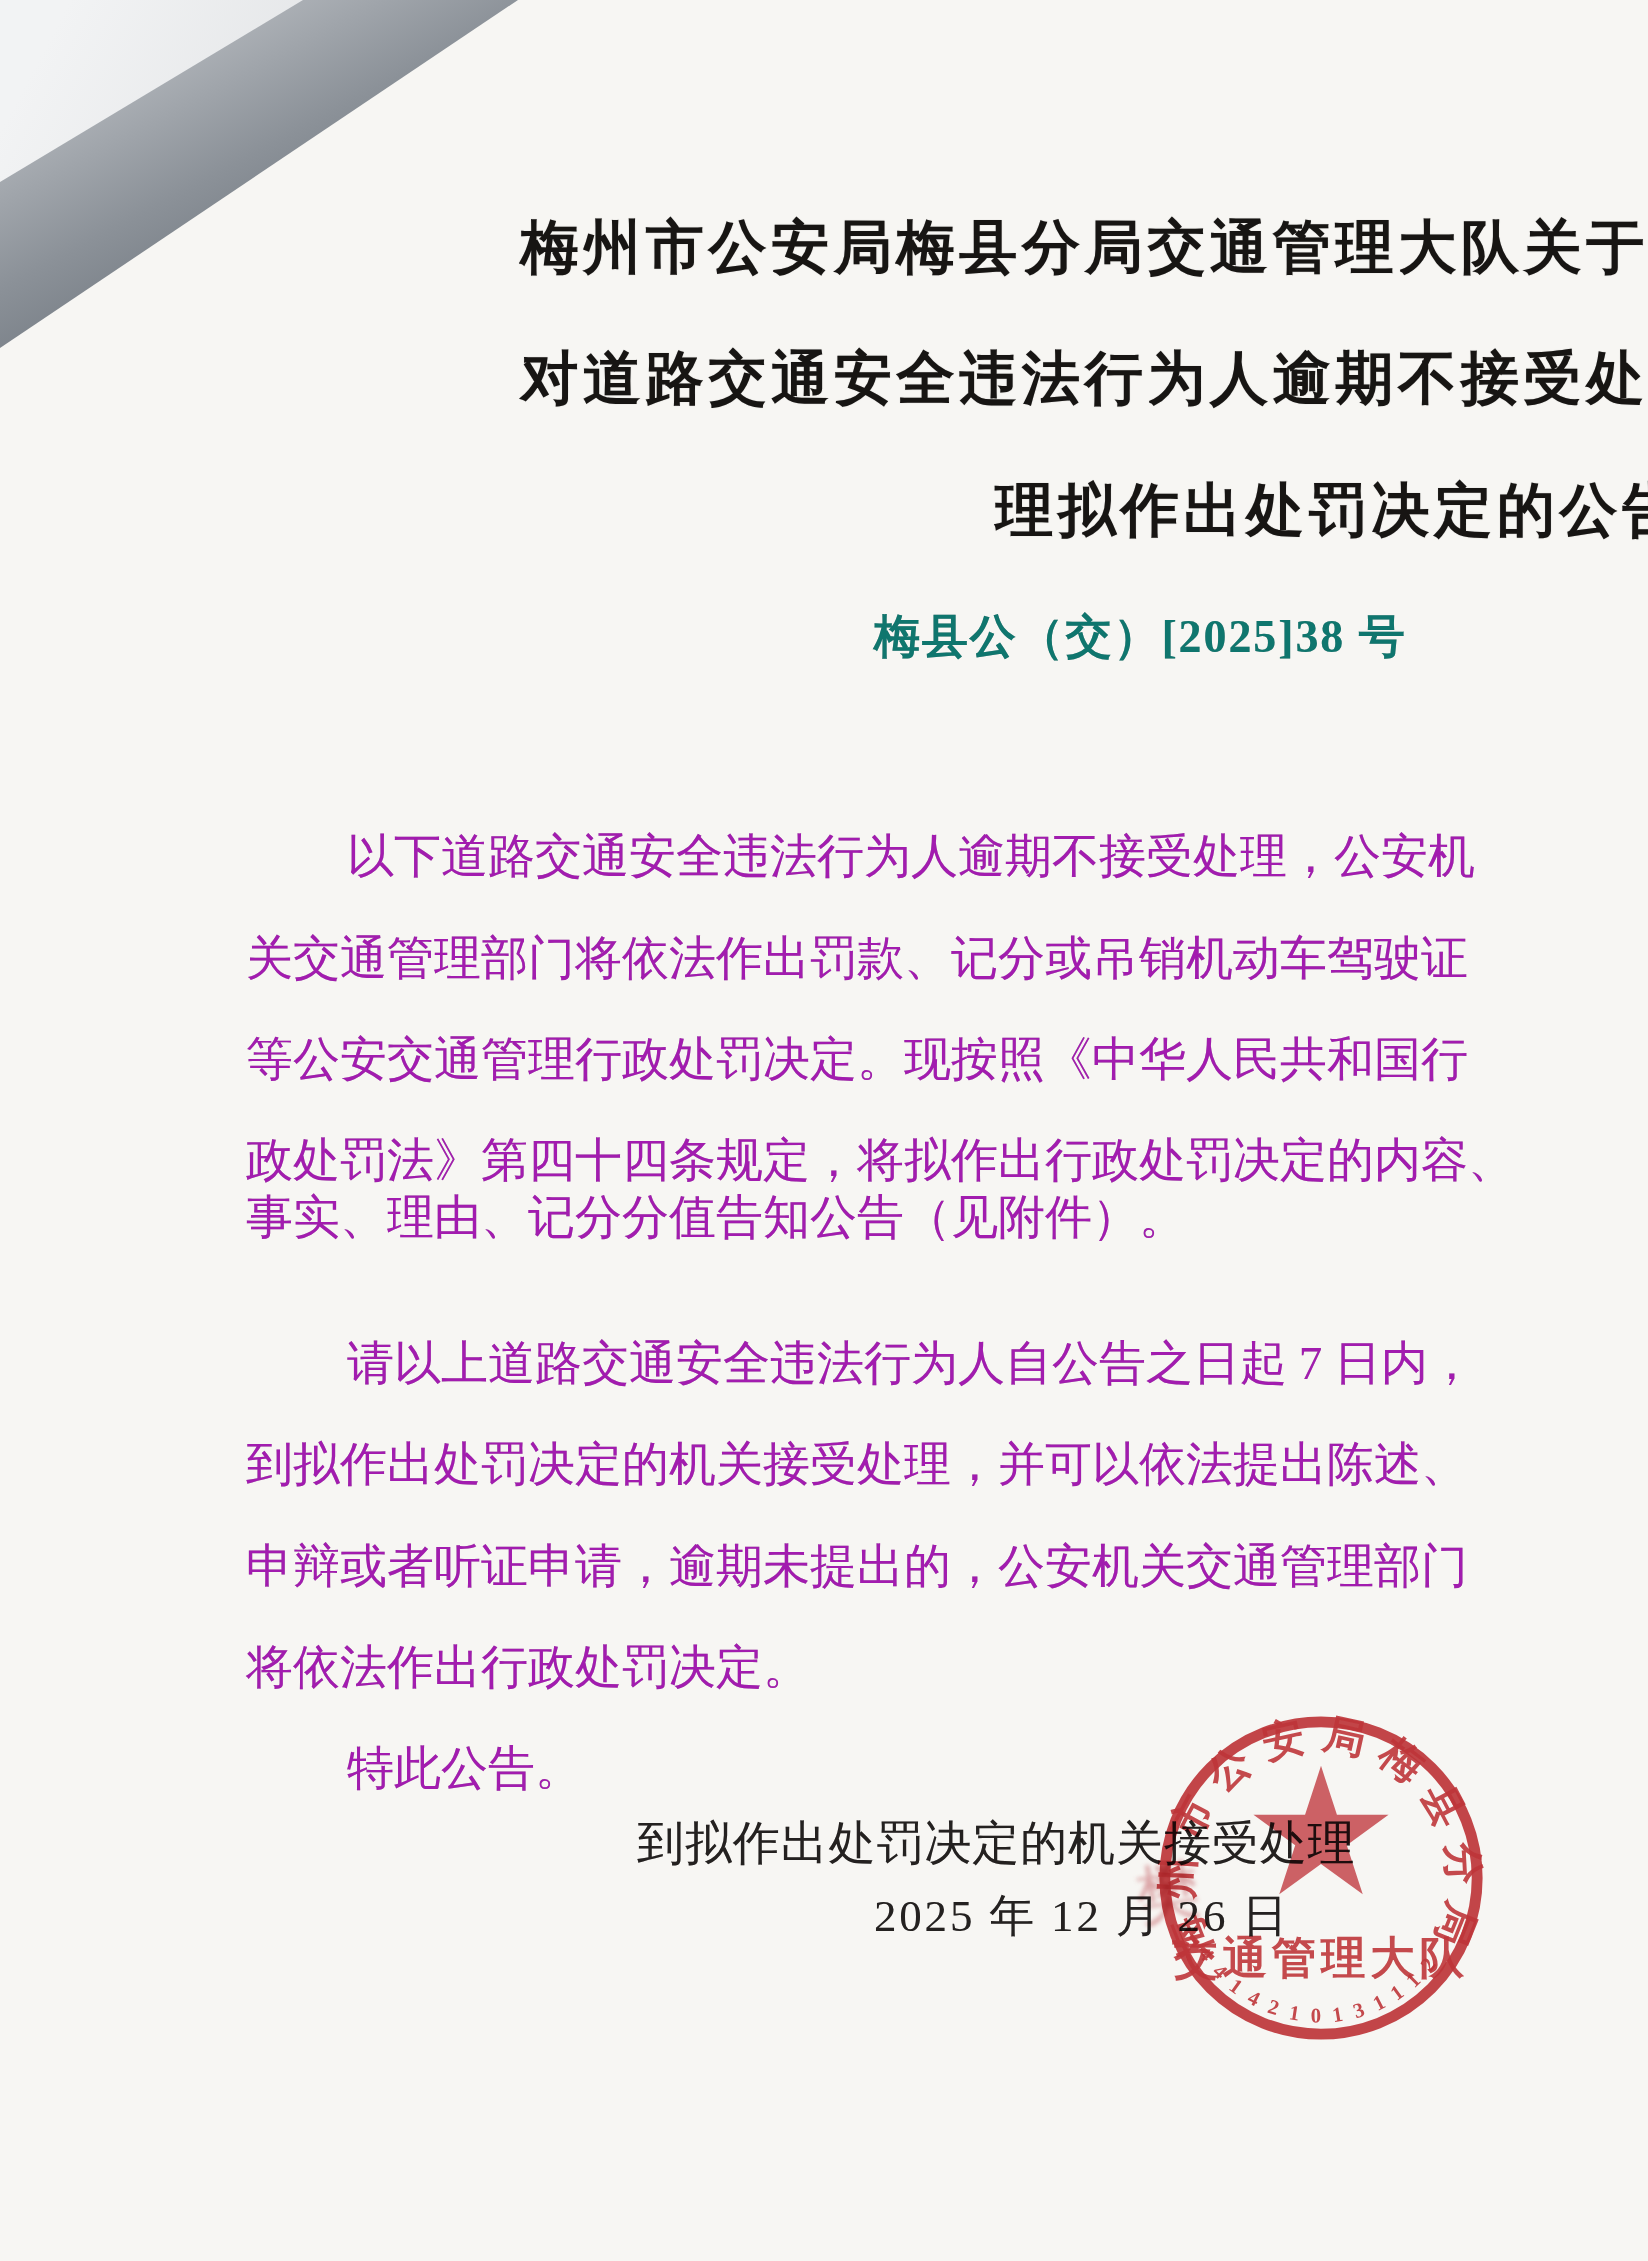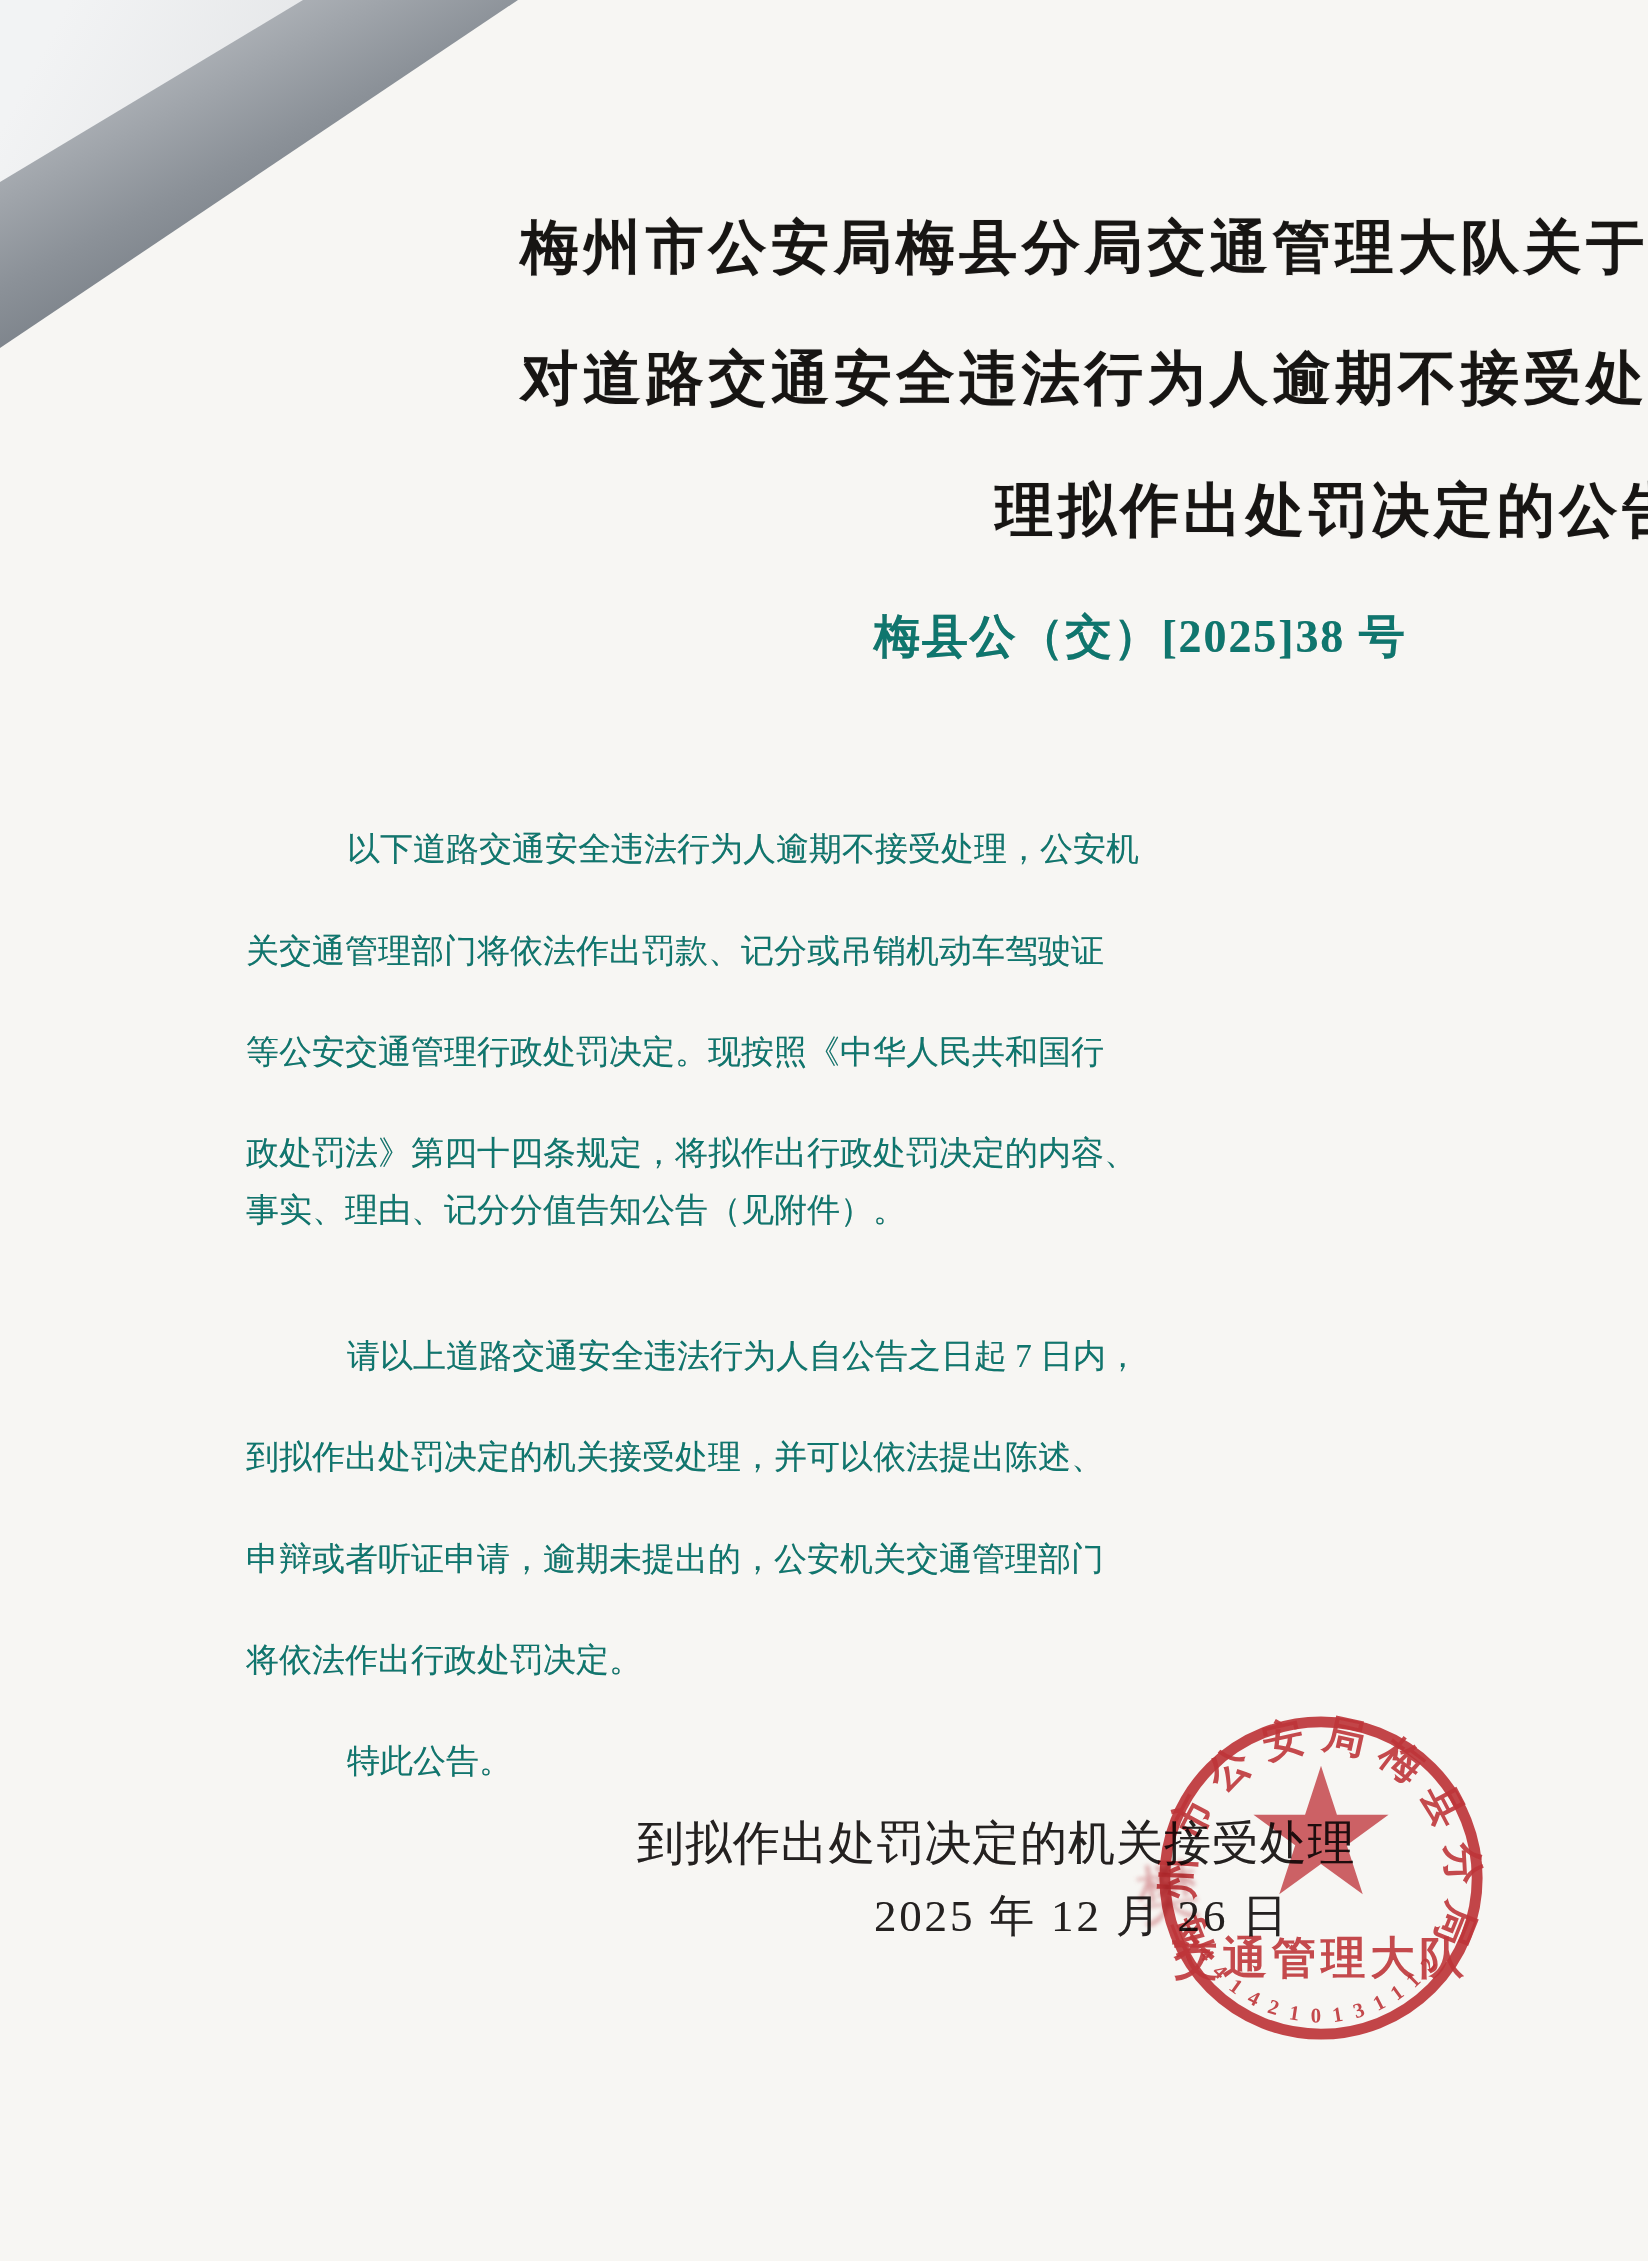--- a/index.html
+++ b/index.html
@@ -37,21 +37,21 @@
   #doc-number{
     left:874px;top:614px;
     font-size:46px;font-weight:700;color:#0f766e;
     letter-spacing:1.9px;
     text-shadow:0 0 0.5px rgba(20,18,16,.3);
     font-family:Liberation Serif, serif;
   }
   
   .body-line{
     left:246px;
-    font-size:33px;color:#0f766e;
+    font-size:47px;color:#a21caf;
     letter-spacing:0px;
     text-shadow:0 0 0.5px rgba(30,26,24,.28);
   }
   .indent{left:347px;}
   
   #signature{
     left:637px;top:1820px;
     font-size:47px;color:#242120;letter-spacing:0.9px;
     text-shadow:0 0 0.5px rgba(30,26,24,.28);
   }

